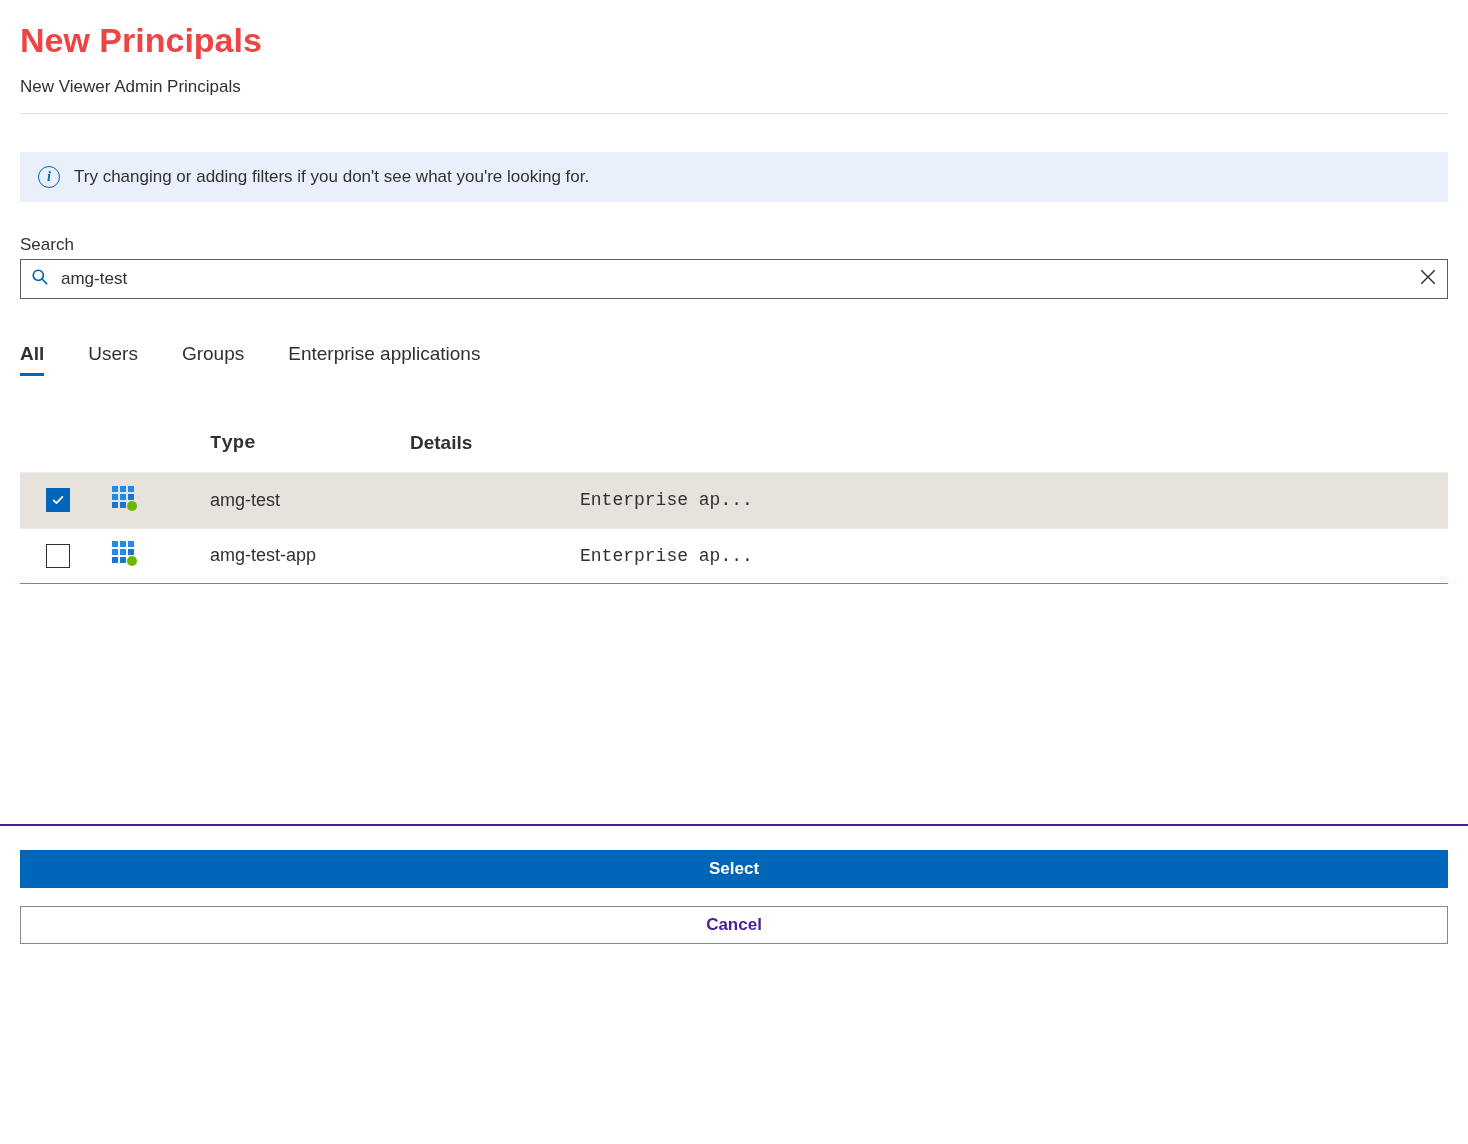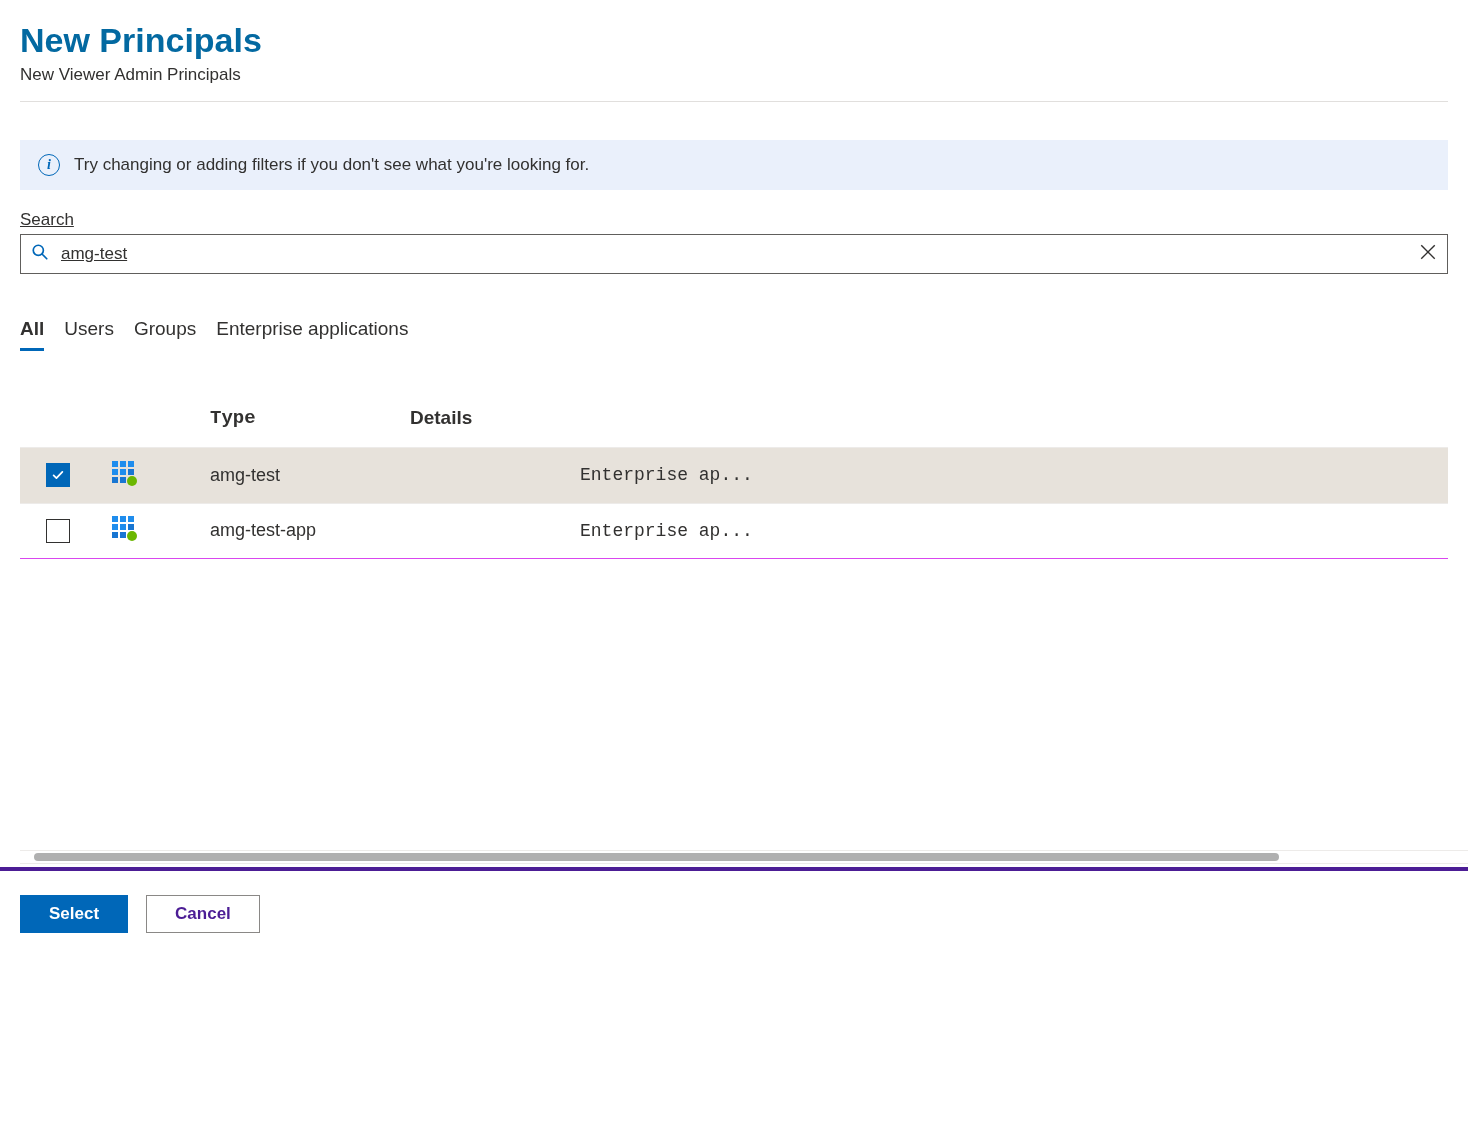--- a/index.html
+++ b/index.html
@@ -15,27 +15,27 @@
       width: 1468px;
       height: 1144px;
       position: relative;
     }
     .header {
       padding: 20px 20px 12px 20px;
     }
     .page-title {
       font-size: 34px;
       font-weight: 700;
-      color: #0369a1;
+      color: #ef4444;
       line-height: 1.2;
     }
     .page-subtitle {
       font-size: 17px;
       color: #323130;
-      margin-top: 4px;
+      margin-top: 16px;
     }
     .divider-top {
       border-top: 1px solid #e1dfdd;
       margin-top: 16px;
     }
     .content {
       padding: 0 20px;
     }
     .info-banner {
       background: #eaf0fb;
@@ -56,22 +56,21 @@
       align-items: center;
       justify-content: center;
       color: #0067b8;
       font-style: italic;
       font-family: Georgia, serif;
       font-size: 14px;
       font-weight: 600;
       flex-shrink: 0;
     }
     .search-section {
-      margin-top: 20px;
-      text-decoration: underline;
+      margin-top: 33px;
     }
     .search-label {
       font-size: 17px;
       color: #323130;
       margin-bottom: 4px;
     }
     .search-input-wrapper {
       display: flex;
       align-items: center;
       border: 1px solid #605e5c;
@@ -90,21 +89,21 @@
       flex: 1;
       color: #323130;
     }
     .clear-icon {
       color: #323130;
       flex-shrink: 0;
       cursor: pointer;
     }
     .tabs {
       display: flex;
-      gap: 20px;
+      gap: 44px;
       margin-top: 44px;
       font-size: 19px;
     }
     .tab {
       padding-bottom: 8px;
       cursor: pointer;
       color: #323130;
     }
     .tab.active {
       font-weight: 600;
@@ -190,28 +189,29 @@
     }
     .scrollbar-thumb {
       height: 8px;
       background: #b0b0b0;
       border-radius: 4px;
       width: 86%;
       margin-left: 14px;
     }
     .footer {
       position: absolute;
-      bottom: 187px;
+      bottom: 176px;
       left: 0;
       right: 0;
-      border-top: 4px solid #4c1d95;
+      border-top: 2px solid #4c1d95;
       padding: 24px 20px;
       display: flex;
       gap: 18px;
       background: #fff;
+      flex-direction: column;
     }
     .btn {
       height: 38px;
       padding: 0 28px;
       font-size: 17px;
       border: 1px solid #8a8886;
       background: #fff;
       cursor: pointer;
       font-family: inherit;
       color: #4c1d95;

